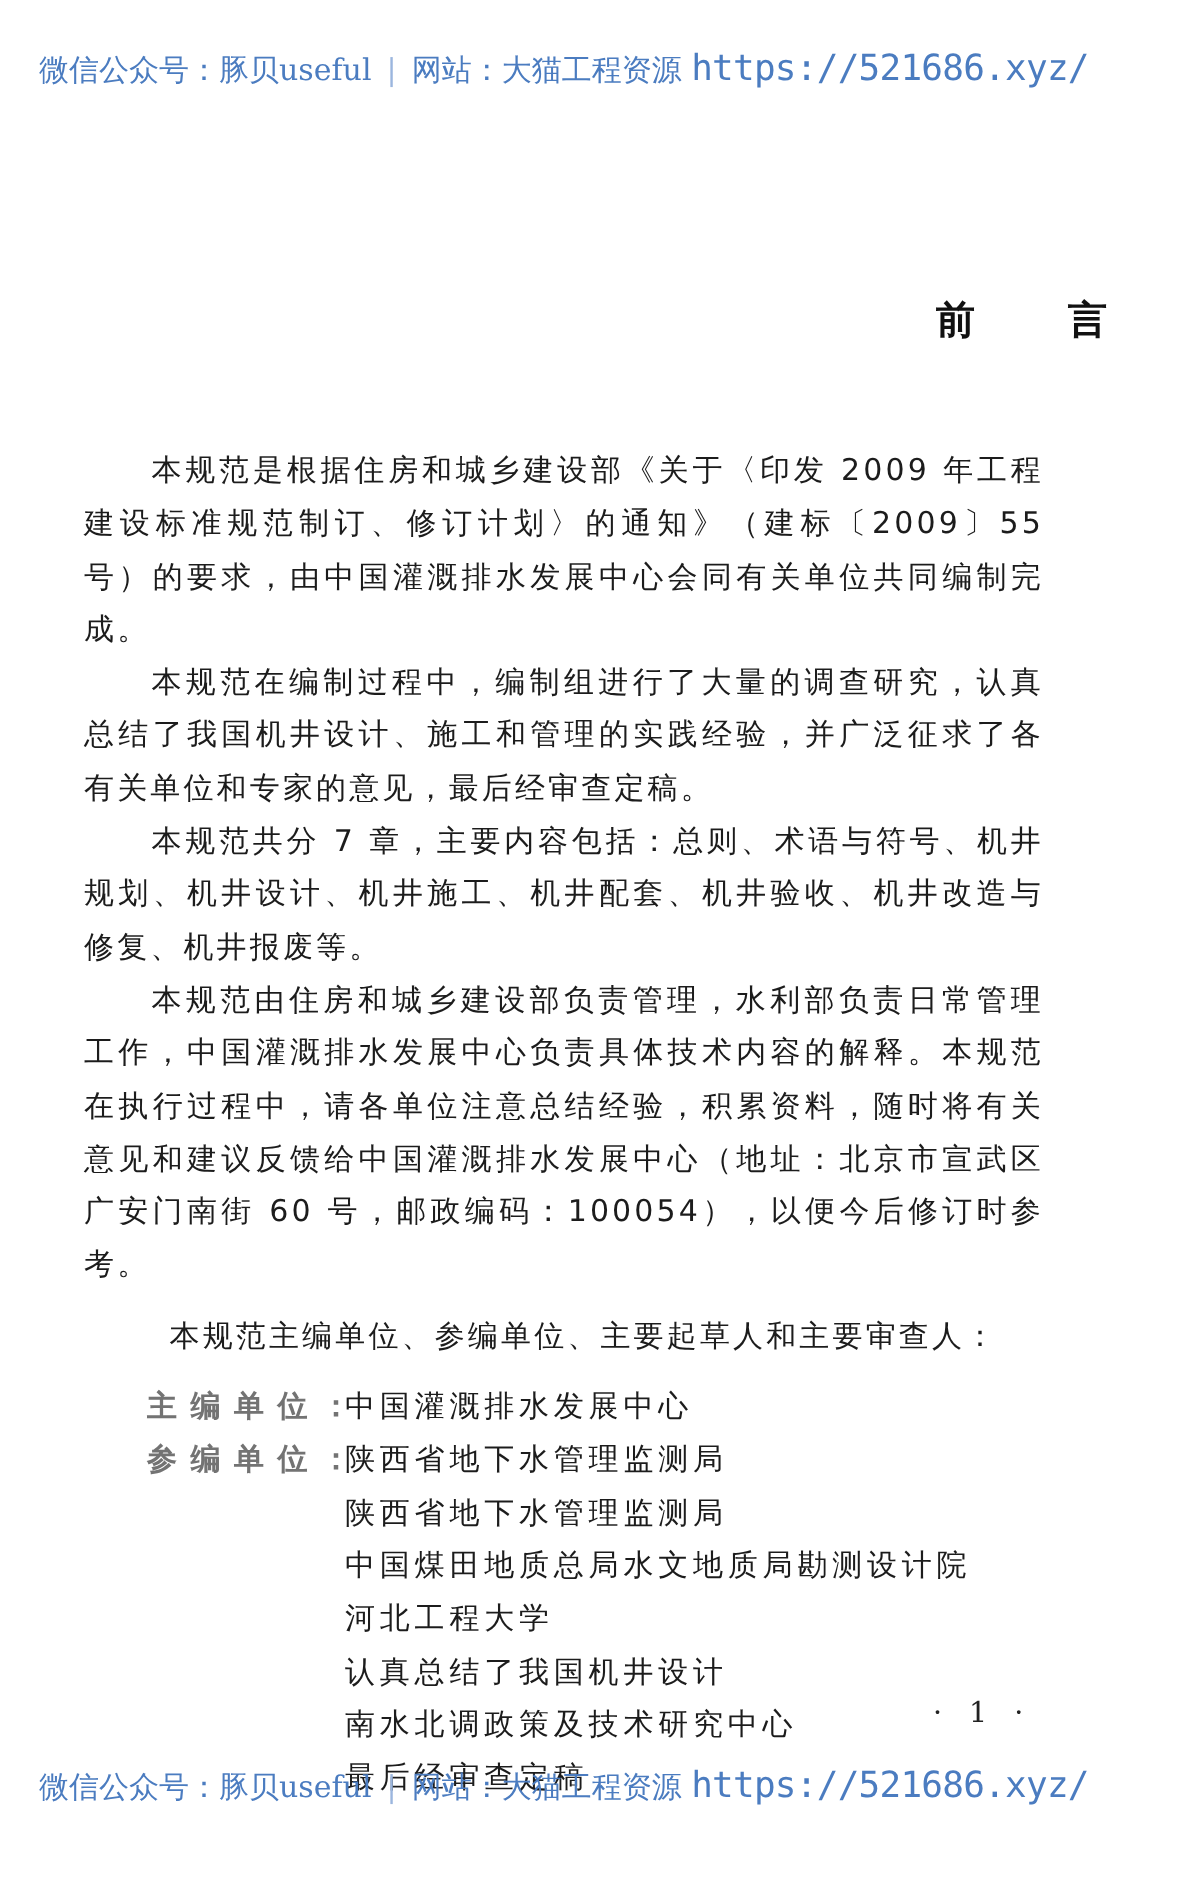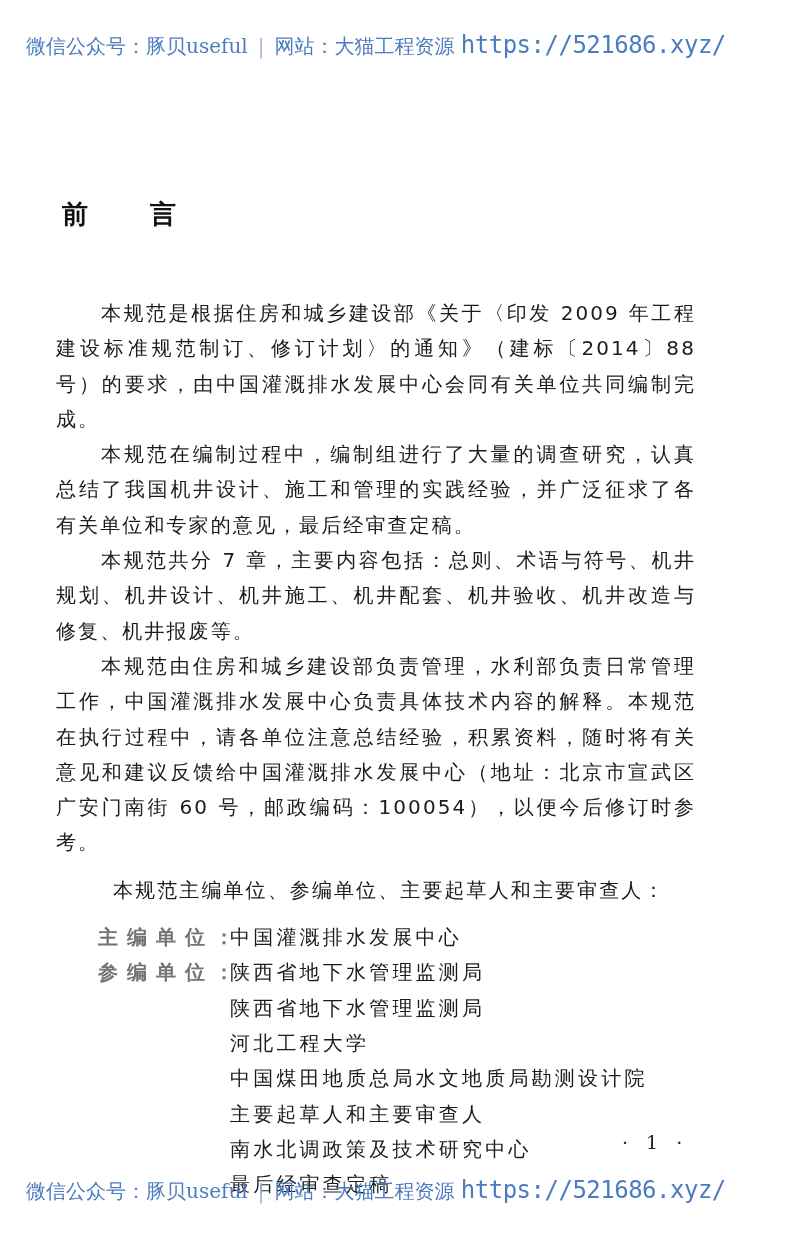--- a/index.html
+++ b/index.html
@@ -37,27 +37,26 @@
       letter-spacing: -0.5px;
     }
     .wm-top { top: 32px; }
     .wm-bottom { top: 1177px; }
 
     .title {
       position: absolute;
       top: 196px;
       left: 0;
       width: 800px;
-      text-align: left;
+      text-align: right;
       font-family: "DejaVu Sans", "Liberation Sans", sans-serif;
       font-weight: bold;
       font-size: 26px;
       line-height: 36px;
       letter-spacing: 62px;
-      padding-left: 62px;
       box-sizing: border-box;
       color: #111;
     }
 
     .body-text {
       position: absolute;
       left: 56px;
       top: 296px;
       width: 640px;
       font-family: "DejaVu Sans", "Liberation Sans", sans-serif;
@@ -111,41 +110,41 @@
 </head>
 <body>
 
 <div class="watermark wm-top">
   <span>微信公众号：豚贝useful</span><span class="sep">|</span><span>网站：大猫工程资源</span><span> </span><span class="url">https://521686.xyz/</span>
 </div>
 
 <div class="title">前言</div>
 
 <div class="body-text">
-  <p class="para">本规范是根据住房和城乡建设部《关于〈印发 2009 年工程建设标准规范制订、修订计划〉的通知》（建标〔2014〕88 号）的要求，由中国灌溉排水发展中心会同有关单位共同编制完成。</p>
+  <p class="para">本规范是根据住房和城乡建设部《关于〈印发 2009 年工程建设标准规范制订、修订计划〉的通知》（建标〔2009〕55 号）的要求，由中国灌溉排水发展中心会同有关单位共同编制完成。</p>
   <p class="para">本规范在编制过程中，编制组进行了大量的调查研究，认真总结了我国机井设计、施工和管理的实践经验，并广泛征求了各有关单位和专家的意见，最后经审查定稿。</p>
   <p class="para">本规范共分 7 章，主要内容包括：总则、术语与符号、机井规划、机井设计、机井施工、机井配套、机井验收、机井改造与修复、机井报废等。</p>
   <p class="para">本规范由住房和城乡建设部负责管理，水利部负责日常管理工作，中国灌溉排水发展中心负责具体技术内容的解释。本规范在执行过程中，请各单位注意总结经验，积累资料，随时将有关意见和建议反馈给中国灌溉排水发展中心（地址：北京市宣武区广安门南街 60 号，邮政编码：100054），以便今后修订时参考。</p>
   <p class="para-noindent">本规范主编单位、参编单位、主要起草人和主要审查人：</p>
 
   <div class="credit-row">
     <span class="credit-label">主编单位：</span>
     <div class="credit-values">
       <span class="credit-value">中国灌溉排水发展中心</span>
     </div>
   </div>
 
   <div class="credit-row">
     <span class="credit-label">参编单位：</span>
     <div class="credit-values">
       <span class="credit-value">陕西省地下水管理监测局</span>
       <span class="credit-value">陕西省地下水管理监测局</span>
+      <span class="credit-value">中国煤田地质总局水文地质局勘测设计院</span>
       <span class="credit-value">河北工程大学</span>
-      <span class="credit-value">中国煤田地质总局水文地质局勘测设计院</span>
-      <span class="credit-value">主要起草人和主要审查人</span>
+      <span class="credit-value">认真总结了我国机井设计</span>
       <span class="credit-value">南水北调政策及技术研究中心</span>
       <span class="credit-value">最后经审查定稿</span>
     </div>
   </div>
 </div>
 
 <div class="page-number">· 1 ·</div>
 
 <div class="watermark wm-bottom">
   <span>微信公众号：豚贝useful</span><span class="sep">|</span><span>网站：大猫工程资源</span><span> </span><span class="url">https://521686.xyz/</span>

